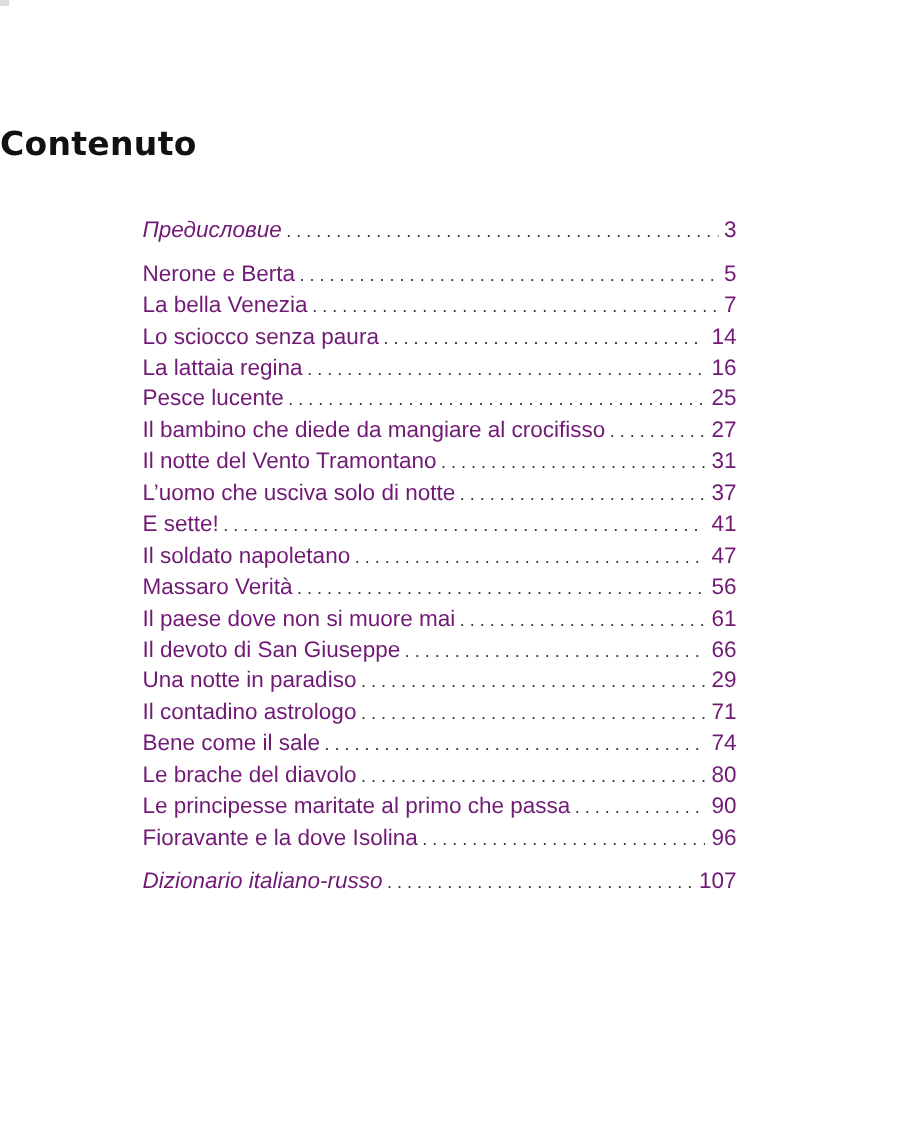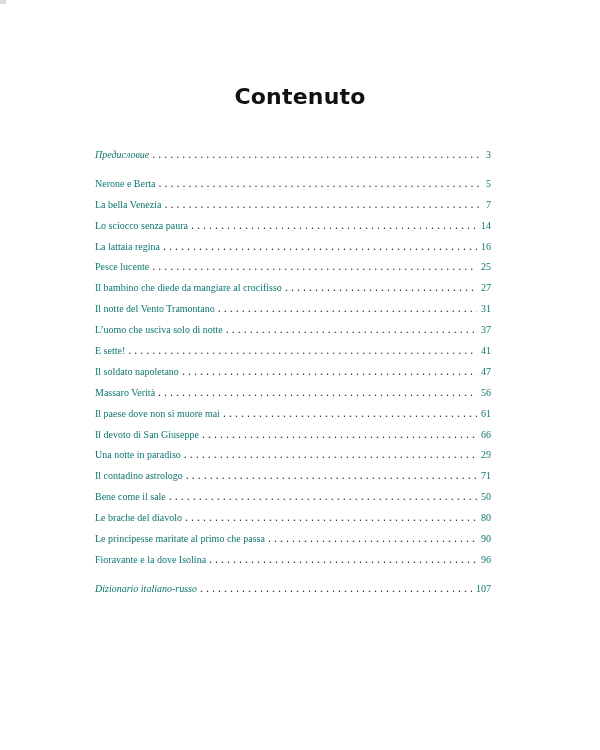--- a/index.html
+++ b/index.html
@@ -1,23 +1,23 @@
 <!DOCTYPE html>
 <html><head>
 <meta charset="utf-8">
 <style>
   html, body { margin:0; padding:0; }
   body { width:600px; height:750px; background:#ffffff; position:relative; overflow:hidden; }
   .title {
-    position:absolute; left:0; width:600px; top:84px; text-align:center;
+    position:absolute; left:0; width:600px; top:84px; text-align:left;
     font-family:"DejaVu Sans", sans-serif; font-weight:bold; font-size:22px;
     color:#111; letter-spacing:0.2px;
   }
   .toc { position:absolute; left:95px; width:396px; top:144px;
-    font-family:Liberation Serif, serif; font-size:10px; color:#0f766e; }
+    font-family:Liberation Sans, sans-serif; font-size:15px; color:#701a75; }
   .row { display:flex; align-items:baseline; height:20.9px; line-height:20.9px; white-space:nowrap; }
   .row .t { flex:0 0 auto; padding-right:3px; }
   .row .d { flex:1 1 auto; overflow:hidden; color:#333; letter-spacing:3.2px; font-size:12px; }
   .row .d::before { content:". . . . . . . . . . . . . . . . . . . . . . . . . . . . . . . . . . . . . . . . . . . . . . . . . . . . . . . . . . . . . . . . . . . . ."; letter-spacing:0; }
   .row .p { flex:0 0 auto; padding-left:4px; text-align:right; }
   .it .t { font-style:italic; }
   .gap { height:8px; }
   .mark { position:absolute; left:0; top:0; width:6px; height:4px; background:#ddd; }
 </style>
 </head>
@@ -105,21 +105,21 @@
         <span class="p">29</span>
       </div>
       <div class="row">
         <span class="t">Il contadino astrologo</span>
         <span class="d"></span>
         <span class="p">71</span>
       </div>
       <div class="row">
         <span class="t">Bene come il sale</span>
         <span class="d"></span>
-        <span class="p">50</span>
+        <span class="p">74</span>
       </div>
       <div class="row">
         <span class="t">Le brache del diavolo</span>
         <span class="d"></span>
         <span class="p">80</span>
       </div>
       <div class="row">
         <span class="t">Le principesse maritate al primo che passa</span>
         <span class="d"></span>
         <span class="p">90</span>

